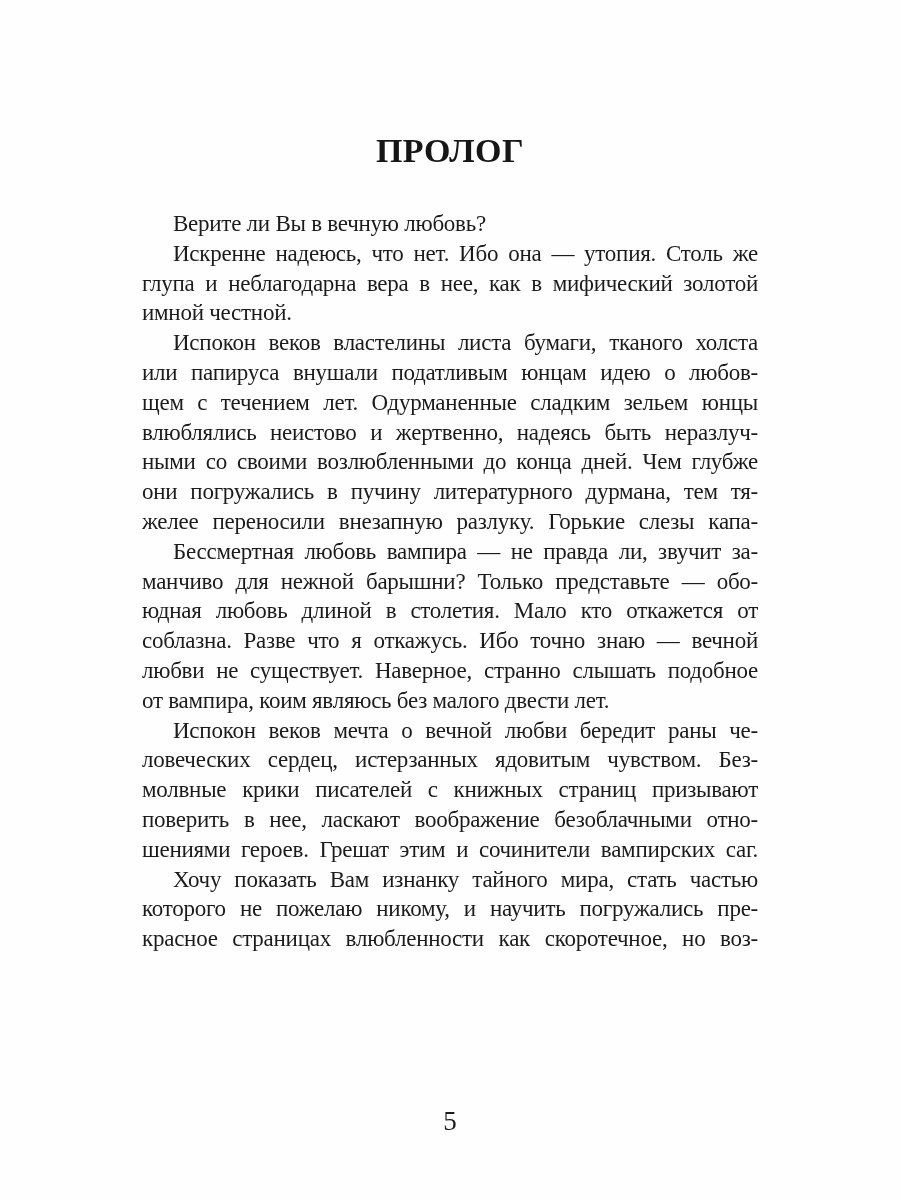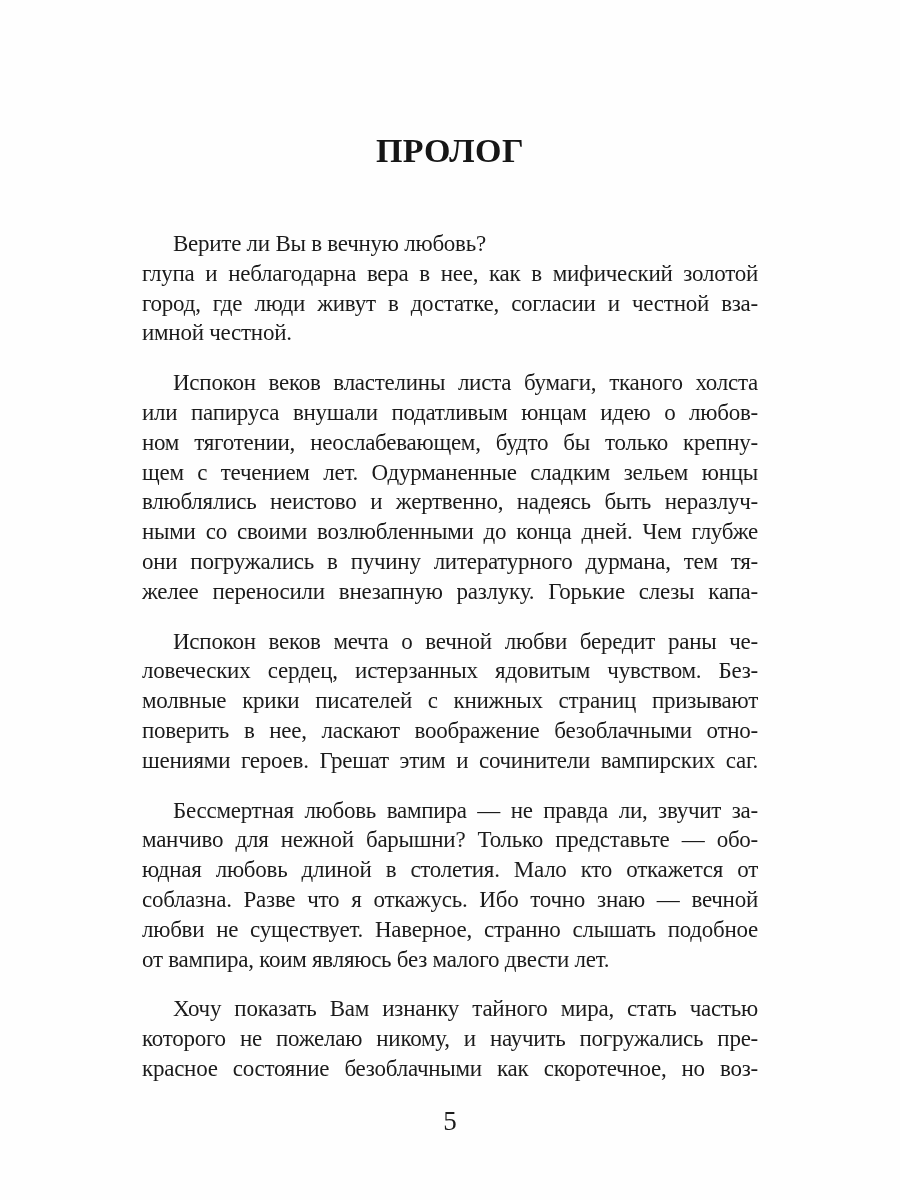--- a/index.html
+++ b/index.html
@@ -40,21 +40,21 @@
     line-height: 29.8px;
     color: #1b1b1b;
   }
   .para { margin: 0; }
   .line {
     text-align: justify;
     text-align-last: justify;
     white-space: normal;
     hyphens: none;
   }
-  .line.first { text-indent: 31px; margin-top: 20px; }
+  .line.first { text-indent: 31px; }
   .line.last { text-align-last: left; }
   .page-number {
     position: absolute;
     top: 1106px;
     left: 0;
     width: 900px;
     text-align: center;
     font-size: 27px;
     line-height: 30px;
     color: #1b1b1b;
@@ -63,49 +63,48 @@
 </head>
 <body>
 
 <div class="page">
   <h1 class="chapter-title">ПРОЛОГ</h1>
   <div class="body-text">
       <div class="para">
         <div class="line first last">Верите ли Вы в вечную любовь?</div>
       </div>
       <div class="para">
+        <div class="line first">Искренне надеюсь, что нет. Ибо она — утопия. Столь же</div>
         <div class="line">глупа и неблагодарна вера в нее, как в мифический золотой</div>
-        <div class="line">город, где люди живут в достатке, согласии и честной вза-</div>
         <div class="line last">имной честной.</div>
       </div>
       <div class="para">
         <div class="line first">Испокон веков властелины листа бумаги, тканого холста</div>
         <div class="line">или папируса внушали податливым юнцам идею о любов-</div>
-        <div class="line">ном тяготении, неослабевающем, будто бы только крепну-</div>
         <div class="line">щем с течением лет. Одурманенные сладким зельем юнцы</div>
         <div class="line">влюблялись неистово и жертвенно, надеясь быть неразлуч-</div>
         <div class="line">ными со своими возлюбленными до конца дней. Чем глубже</div>
         <div class="line">они погружались в пучину литературного дурмана, тем тя-</div>
         <div class="line">желее переносили внезапную разлуку. Горькие слезы капа-</div>
-      </div>
-      <div class="para">
-        <div class="line first">Испокон веков мечта о вечной любви бередит раны че-</div>
-        <div class="line">ловеческих сердец, истерзанных ядовитым чувством. Без-</div>
-        <div class="line">молвные крики писателей с книжных страниц призывают</div>
-        <div class="line">поверить в нее, ласкают воображение безоблачными отно-</div>
-        <div class="line">шениями героев. Грешат этим и сочинители вампирских саг.</div>
       </div>
       <div class="para">
         <div class="line first">Бессмертная любовь вампира — не правда ли, звучит за-</div>
         <div class="line">манчиво для нежной барышни? Только представьте — обо-</div>
         <div class="line">юдная любовь длиной в столетия. Мало кто откажется от</div>
         <div class="line">соблазна. Разве что я откажусь. Ибо точно знаю — вечной</div>
         <div class="line">любви не существует. Наверное, странно слышать подобное</div>
         <div class="line last">от вампира, коим являюсь без малого двести лет.</div>
       </div>
       <div class="para">
+        <div class="line first">Испокон веков мечта о вечной любви бередит раны че-</div>
+        <div class="line">ловеческих сердец, истерзанных ядовитым чувством. Без-</div>
+        <div class="line">молвные крики писателей с книжных страниц призывают</div>
+        <div class="line">поверить в нее, ласкают воображение безоблачными отно-</div>
+        <div class="line">шениями героев. Грешат этим и сочинители вампирских саг.</div>
+      </div>
+      <div class="para">
         <div class="line first">Хочу показать Вам изнанку тайного мира, стать частью</div>
         <div class="line">которого не пожелаю никому, и научить погружались пре-</div>
-        <div class="line">красное состояние безоблачными как скоротечное, но воз-</div>
+        <div class="line">красное страницах влюбленности как скоротечное, но воз-</div>
       </div>
     </div>
   <div class="page-number">5</div>
 </div>
 
 </body></html>

